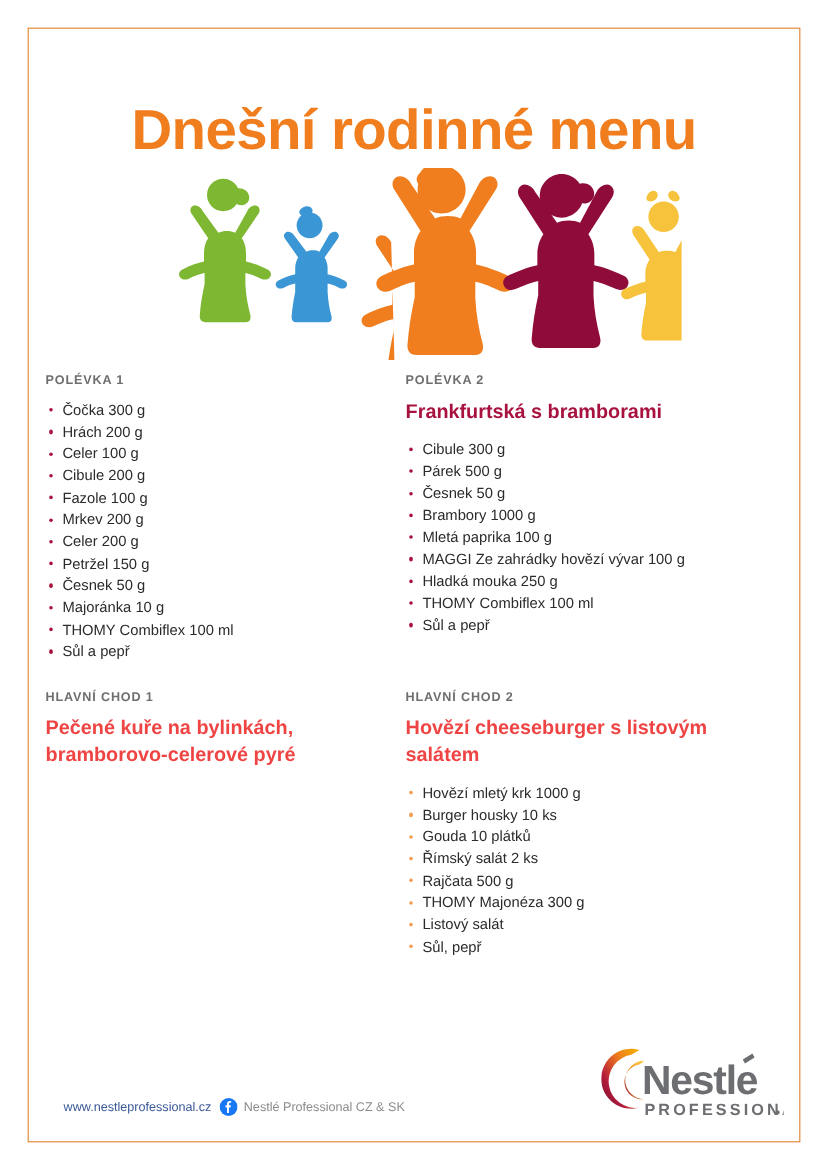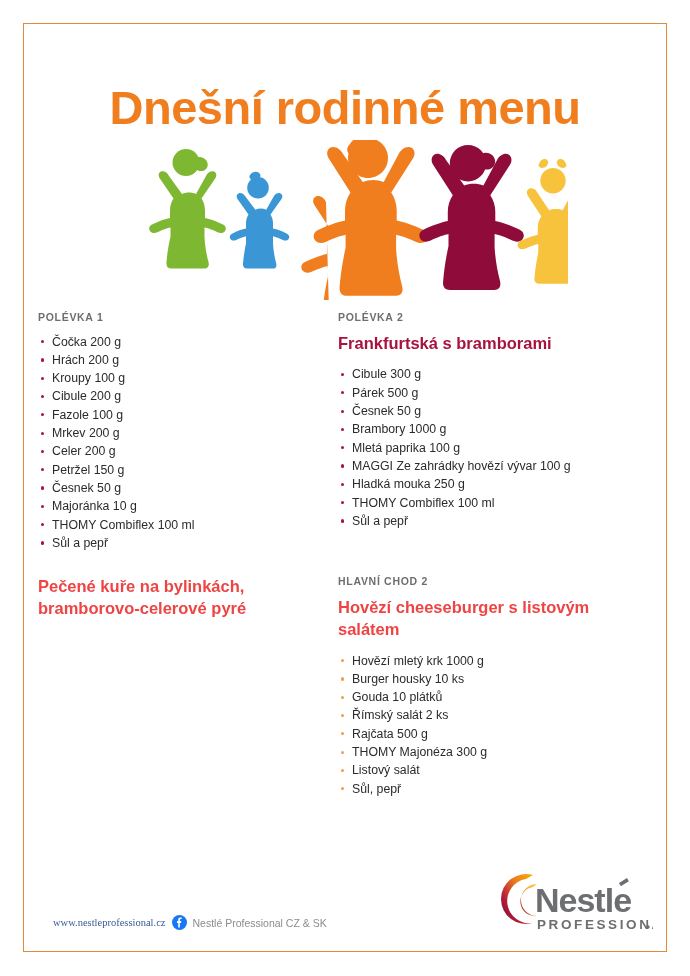--- a/index.html
+++ b/index.html
@@ -130,21 +130,20 @@
     position: absolute;
     left: 0;
     top: 3px;
     display: flex;
     align-items: center;
     font-size: 10.5px;
   }
   .site-url {
     color: #3B5998;
     margin-right: 7px;
-    font-family: Liberation Serif, serif;
   }
   .fb-icon {
     width: 15px;
     height: 15px;
     margin-right: 5px;
     display: block;
   }
   .fb-label { color: #8C8C8C; }
 
   .logo {
@@ -202,23 +201,23 @@
       </g>
     </svg>
   </div>
 
   <div class="content">
 
     <div class="row row-soups">
       <div class="col soup">
         <div class="kicker">POLÉVKA 1</div>
         <ul class="ing">
-            <li>Čočka 200 g</li>
+            <li>Čočka 300 g</li>
             <li>Hrách 200 g</li>
-            <li>Kroupy 100 g</li>
+            <li>Celer 100 g</li>
             <li>Cibule 200 g</li>
             <li>Fazole 100 g</li>
             <li>Mrkev 200 g</li>
             <li>Celer 200 g</li>
             <li>Petržel 150 g</li>
             <li>Česnek 50 g</li>
             <li>Majoránka 10 g</li>
             <li>THOMY Combiflex 100 ml</li>
             <li>Sůl a pepř</li>
           </ul>
@@ -235,20 +234,21 @@
             <li>MAGGI Ze zahrádky hovězí vývar 100 g</li>
             <li>Hladká mouka 250 g</li>
             <li>THOMY Combiflex 100 ml</li>
             <li>Sůl a pepř</li>
           </ul>
       </div>
     </div>
 
     <div class="row row-main">
       <div class="col main">
+        <div class="kicker">HLAVNÍ CHOD 1</div>
         <div class="dish-title">Pečené kuře na bylinkách, bramborovo-celerové pyré</div>
       </div>
       <div class="col main">
         <div class="kicker">HLAVNÍ CHOD 2</div>
         <div class="dish-title">Hovězí cheeseburger s listovým salátem</div>
         <ul class="ing">
             <li>Hovězí mletý krk 1000 g</li>
             <li>Burger housky 10 ks</li>
             <li>Gouda 10 plátků</li>
             <li>Římský salát 2 ks</li>

